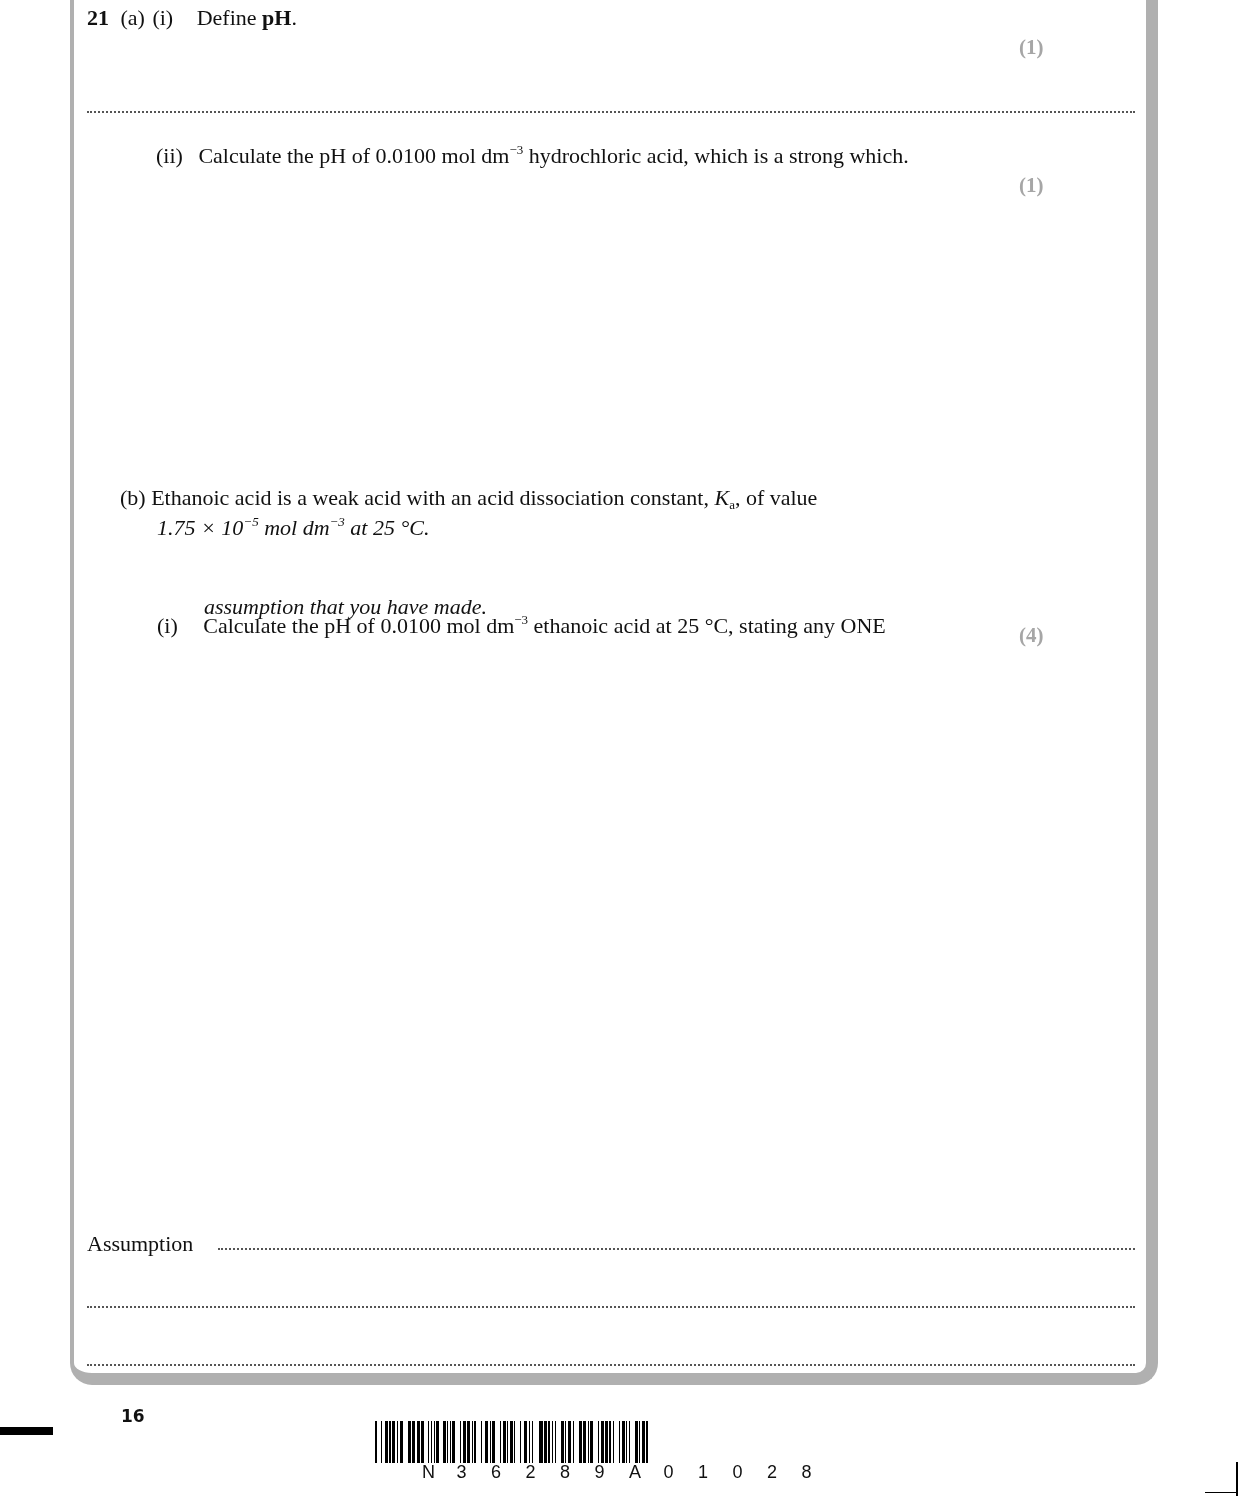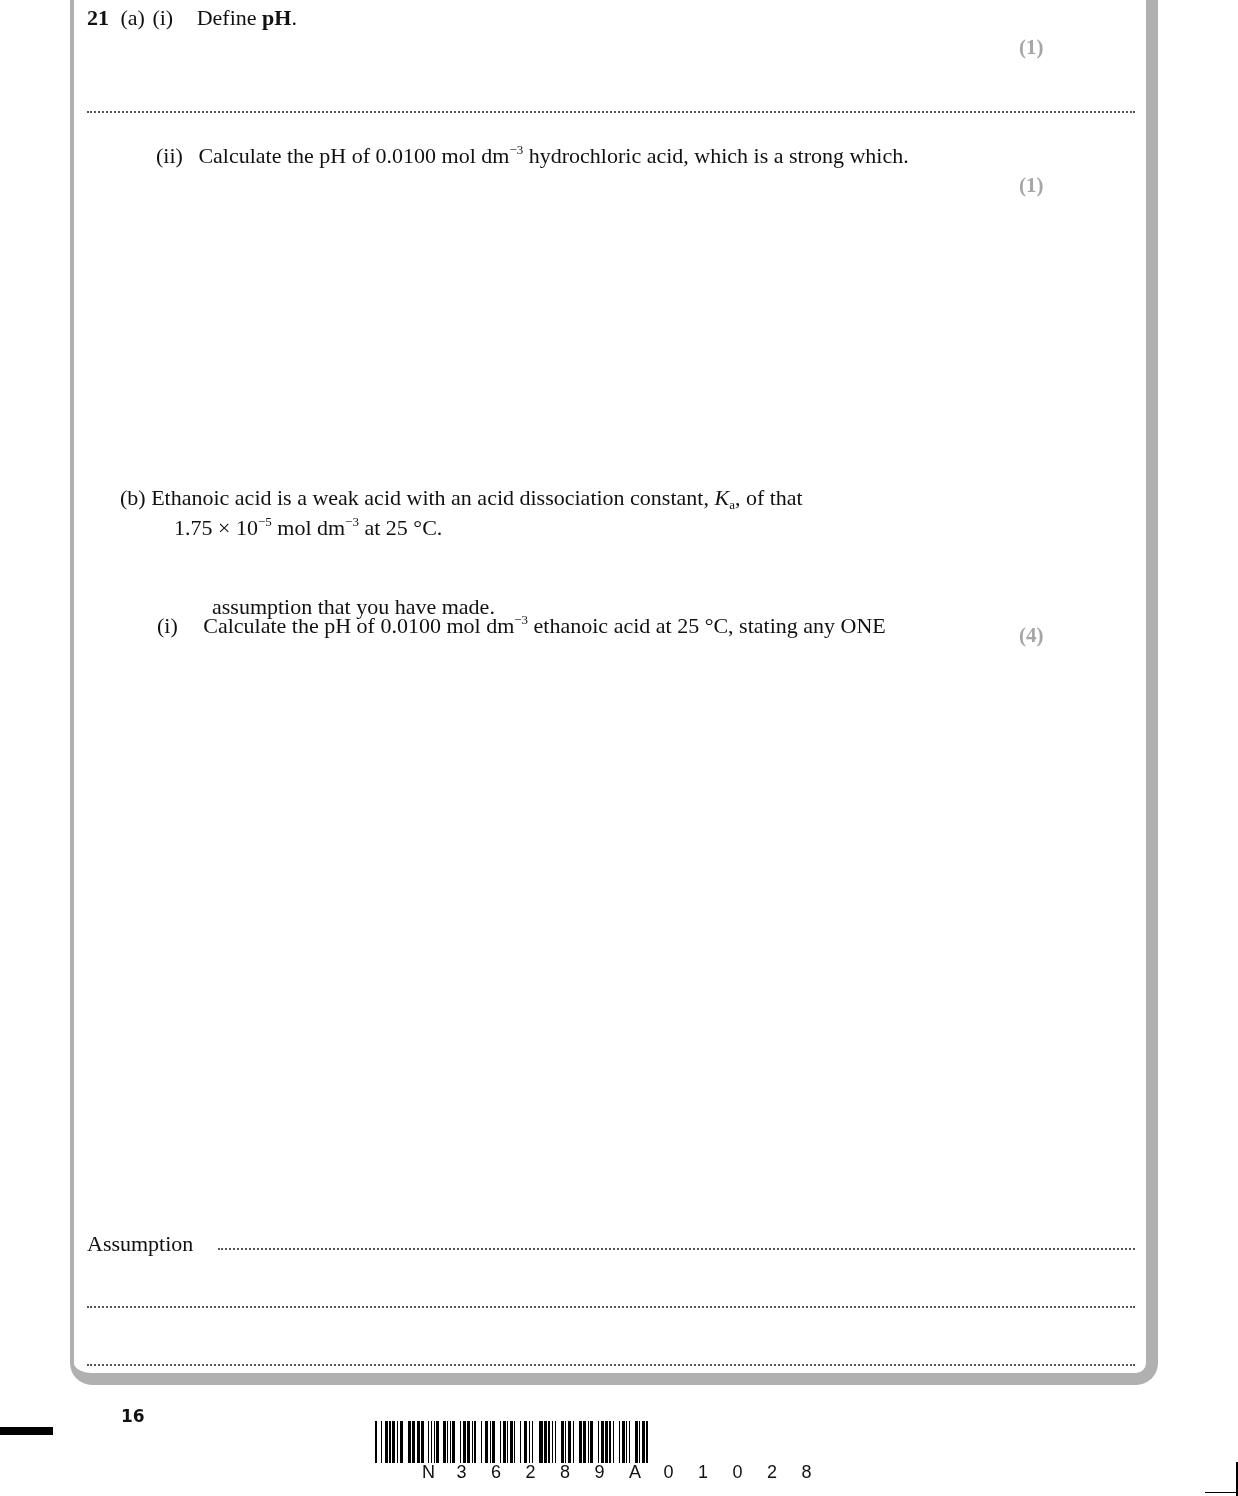--- a/index.html
+++ b/index.html
@@ -59,31 +59,31 @@
 <div class="abs q" style="left:156px; top:142px;">
   <span>(ii)</span>
   <span style="margin-left:10px;">Calculate the pH of  0.0100 mol dm</span><sup>−3</sup><span> hydrochloric acid, which is a strong which.</span>
 </div>
 <div class="abs marks" style="left:1019px; top:173px;">(1)</div>
 
 <div class="abs" style="left:87px; top:200px; width:1048px; height:270px;"></div>
 
 <div class="abs q" style="left:120px; top:484px;">
   <span>(b)</span>
-  <span>Ethanoic acid is a weak acid with an acid dissociation constant, </span><i>K</i><sub>a</sub><span>, of that</span>
+  <span>Ethanoic acid is a weak acid with an acid dissociation constant, </span><i>K</i><sub>a</sub><span>, of value</span>
 </div>
-<div class="abs q" style="left:174px; top:514px;">
+<div class="abs q" style="left:157px; top:514px;font-style:italic;">
   <span>1.75 × 10</span><sup>−5</sup><span> mol dm</span><sup>−3</sup><span> at 25 °C.</span>
 </div>
 
 <div class="abs q" style="left:157px; top:564px;margin-top:48px;">
   <span>(i)</span>
   <span style="margin-left:20px;">Calculate the pH of 0.0100 mol dm</span><sup>−3</sup><span> ethanoic acid at 25 °C, stating any ONE</span>
 </div>
-<div class="abs q" style="left:212px; top:593px;">assumption that you have made.</div>
+<div class="abs q" style="left:204px; top:593px;font-style:italic;">assumption that you have made.</div>
 <div class="abs marks" style="left:1019px; top:623px;">(4)</div>
 
 <div class="abs" style="left:87px; top:660px; width:1048px; height:560px;"></div>
 
 <div class="abs q" style="left:87px; top:1230px;">Assumption</div>
 <div class="dots" style="left:218px; top:1248px; width:917px;"></div>
 <div class="dots" style="left:87px; top:1306px; width:1048px;"></div>
 <div class="dots" style="left:87px; top:1364px; width:1048px;"></div>
 
 <div class="sidebar-mark"></div>

